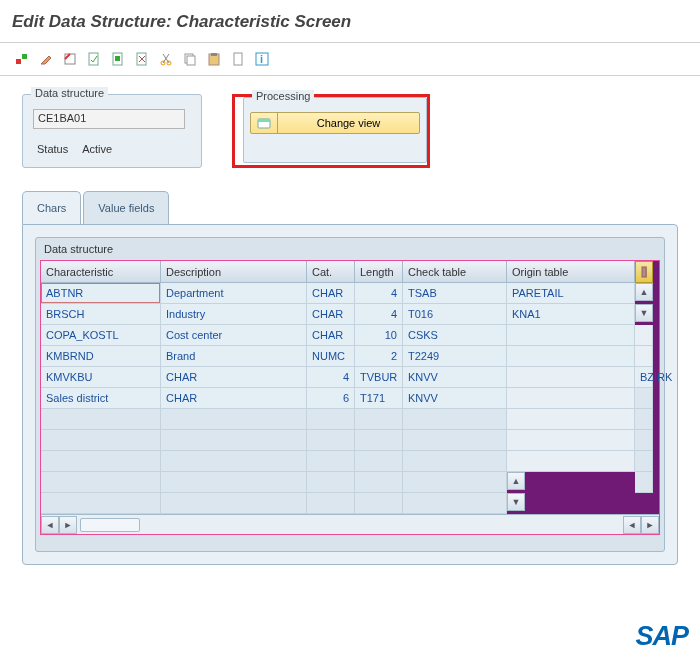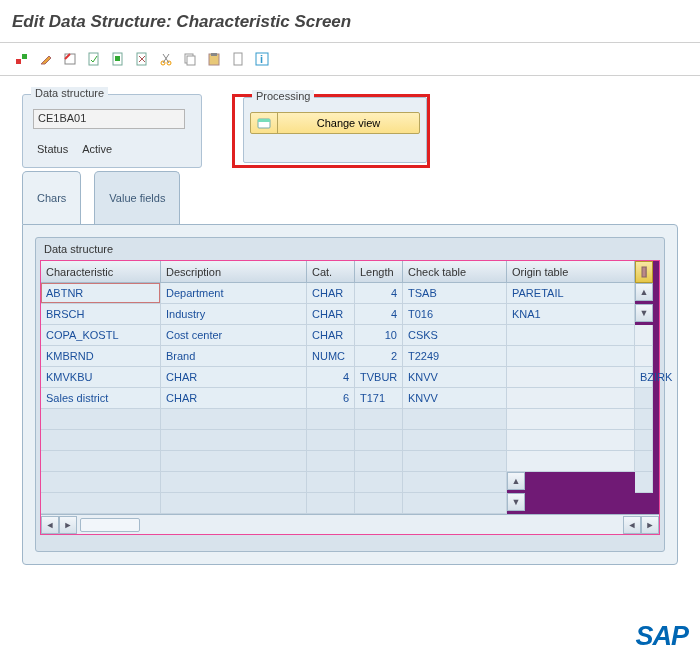--- a/index.html
+++ b/index.html
@@ -14,21 +14,21 @@
   .data-struct-box { width: 180px; }
   .data-struct-box .field { width: 152px; height: 20px; background: #f3f3f3; border: 1px solid #b5b5b5; margin-bottom: 12px; padding: 2px 4px; font-size: 11px; color: #333; }
   .status-row { display: flex; gap: 14px; padding: 2px 4px; color: #333; }
   .processing-box { width: 198px; border: 3px solid #e02020; border-radius: 0; padding-left: 8px; }
   .processing-inner { border: 1px solid #aec2d4; border-radius: 2px; background: #e8eff5; position: relative; }
   .change-btn { margin: 14px auto 28px auto; display: flex; align-items: center; width: 170px; height: 22px; background: linear-gradient(#fff0bb, #fbe18b); border: 1px solid #b7a55c; border-radius: 2px; cursor: pointer; font-size: 11px; }
   .change-btn .icn { padding: 0 6px; border-right: 1px solid #b7a55c; height: 100%; display:flex; align-items:center; }
   .change-btn .lbl { flex: 1; text-align: center; }
   .tabs-area { margin: 0 22px; }
   .tabstrip { display: flex; align-items: flex-end; height: 26px; }
-  .tab { padding: 20px 14px; border: 1px solid #9fb6c9; border-bottom: none; border-radius: 5px 5px 0 0; background: #dbe6ef; font-size: 11px; color: #3d5a78; margin-right: 13px; cursor: pointer; position: relative; }
+  .tab { padding: 10px 14px; border: 1px solid #9fb6c9; border-bottom: none; border-radius: 5px 5px 0 0; background: #dbe6ef; font-size: 11px; color: #3d5a78; margin-right: 2px; cursor: pointer; position: relative; }
   .tab.active { background: #eaf1f6; z-index: 2; }
   .tab-body { border: 1px solid #9fb6c9; border-radius: 0 4px 4px 4px; background: #eaf1f6; padding: 12px; position: relative; }
   .table-group { border: 1px solid #a5bacb; background: #d8e3ec; border-radius: 3px; }
   .table-group-title { padding: 5px 8px; font-size: 11px; color: #333; }
   .grid-wrap { border: 1px solid #ec4899; margin: 0 4px 16px 4px; background: #701a75; position: relative; }
   .grid { display: grid; grid-template-columns: 120px 146px 48px 48px 104px 128px 18px; }
   .grid-head { background: linear-gradient(#eef3f8,#cfdce7); border-right: 1px solid #a5bacb; border-bottom: 1px solid #a5bacb; padding: 3px 5px; font-size: 11px; color: #333; height: 22px; display:flex; align-items:center; }
   .grid-cell { border-right: 1px solid #c5d3df; border-bottom: 1px solid #c5d3df; padding: 3px 5px; font-size: 11px; background: #e4eef5; height: 21px; display:flex; align-items:center; }
   .grid-cell.link { color: #1a4f9c; cursor: pointer; text-decoration: none; }
   .grid-cell.num { justify-content: flex-end; }

